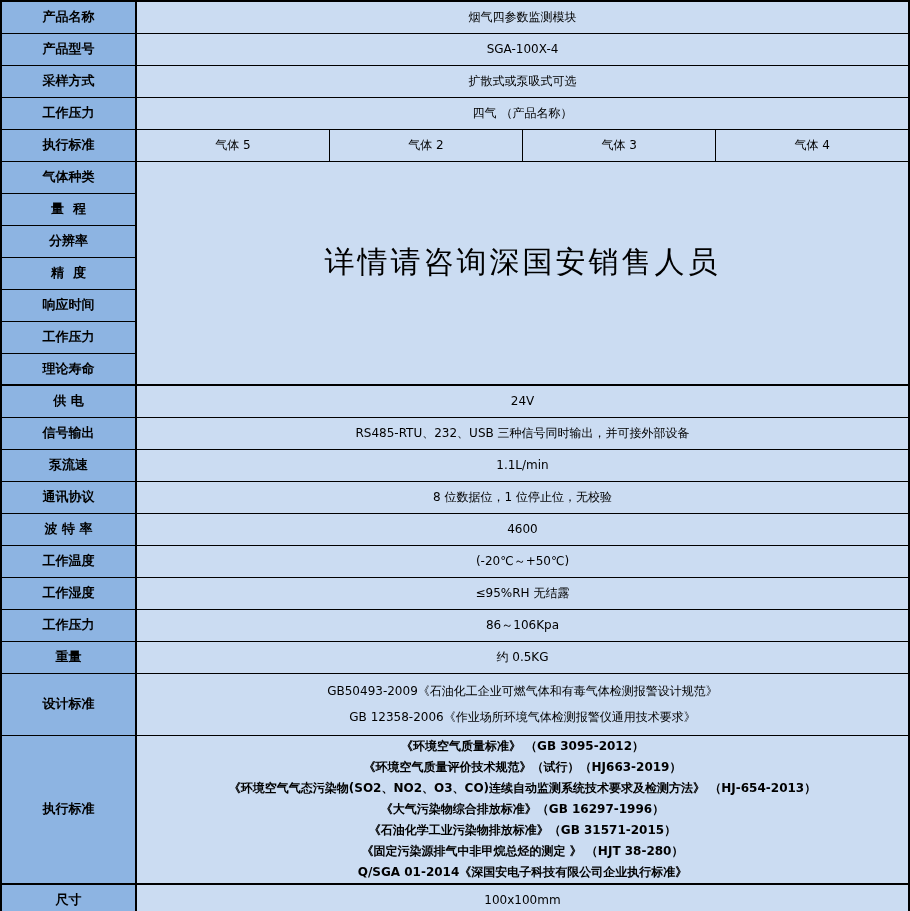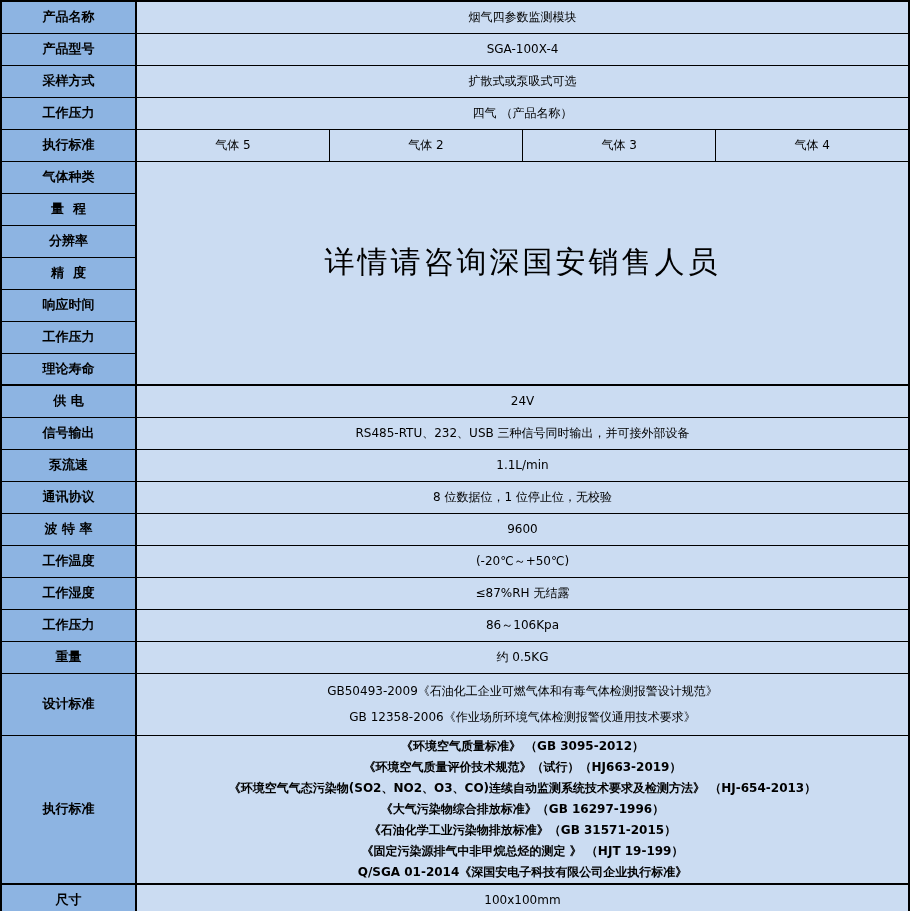--- a/index.html
+++ b/index.html
@@ -129,29 +129,29 @@
     <tr class="h32">
       <th>泵流速</th>
       <td colspan="4">1.1L/min</td>
     </tr>
     <tr class="h32">
       <th>通讯协议</th>
       <td colspan="4">8 位数据位，1 位停止位，无校验</td>
     </tr>
     <tr class="h32">
       <th>波 特 率</th>
-      <td colspan="4">9600</td>
+      <td colspan="4">4600</td>
     </tr>
     <tr class="h32">
       <th>工作温度</th>
       <td colspan="4">(-20℃～+50℃)</td>
     </tr>
     <tr class="h32">
       <th>工作湿度</th>
-      <td colspan="4">≤87%RH 无结露</td>
+      <td colspan="4">≤95%RH 无结露</td>
     </tr>
     <tr class="h32">
       <th>工作压力</th>
       <td colspan="4">86～106Kpa</td>
     </tr>
     <tr class="h32">
       <th>重量</th>
       <td colspan="4">约 0.5KG</td>
     </tr>
 
@@ -164,21 +164,21 @@
     </tr>
 
     <tr class="h147">
       <th>执行标准</th>
       <td colspan="4">
         <div class="std-line-7">《环境空气质量标准》 （GB 3095-2012）</div>
         <div class="std-line-7">《环境空气质量评价技术规范》（试行）（HJ663-2019）</div>
         <div class="std-line-7">《环境空气气态污染物(SO2、NO2、O3、CO)连续自动监测系统技术要求及检测方法》 （HJ-654-2013）</div>
         <div class="std-line-7">《大气污染物综合排放标准》（GB 16297-1996）</div>
         <div class="std-line-7">《石油化学工业污染物排放标准》（GB 31571-2015）</div>
-        <div class="std-line-7">《固定污染源排气中非甲烷总烃的测定 》 （HJT 19-199）</div>
+        <div class="std-line-7">《固定污染源排气中非甲烷总烃的测定 》 （HJT 38-280）</div>
         <div class="std-line-7">Q/SGA 01-2014《深国安电子科技有限公司企业执行标准》</div>
       </td>
     </tr>
 
     <tr class="h32 thick-top">
       <th>尺寸</th>
       <td colspan="4">100x100mm</td>
     </tr>
   </tbody>
 </table>

